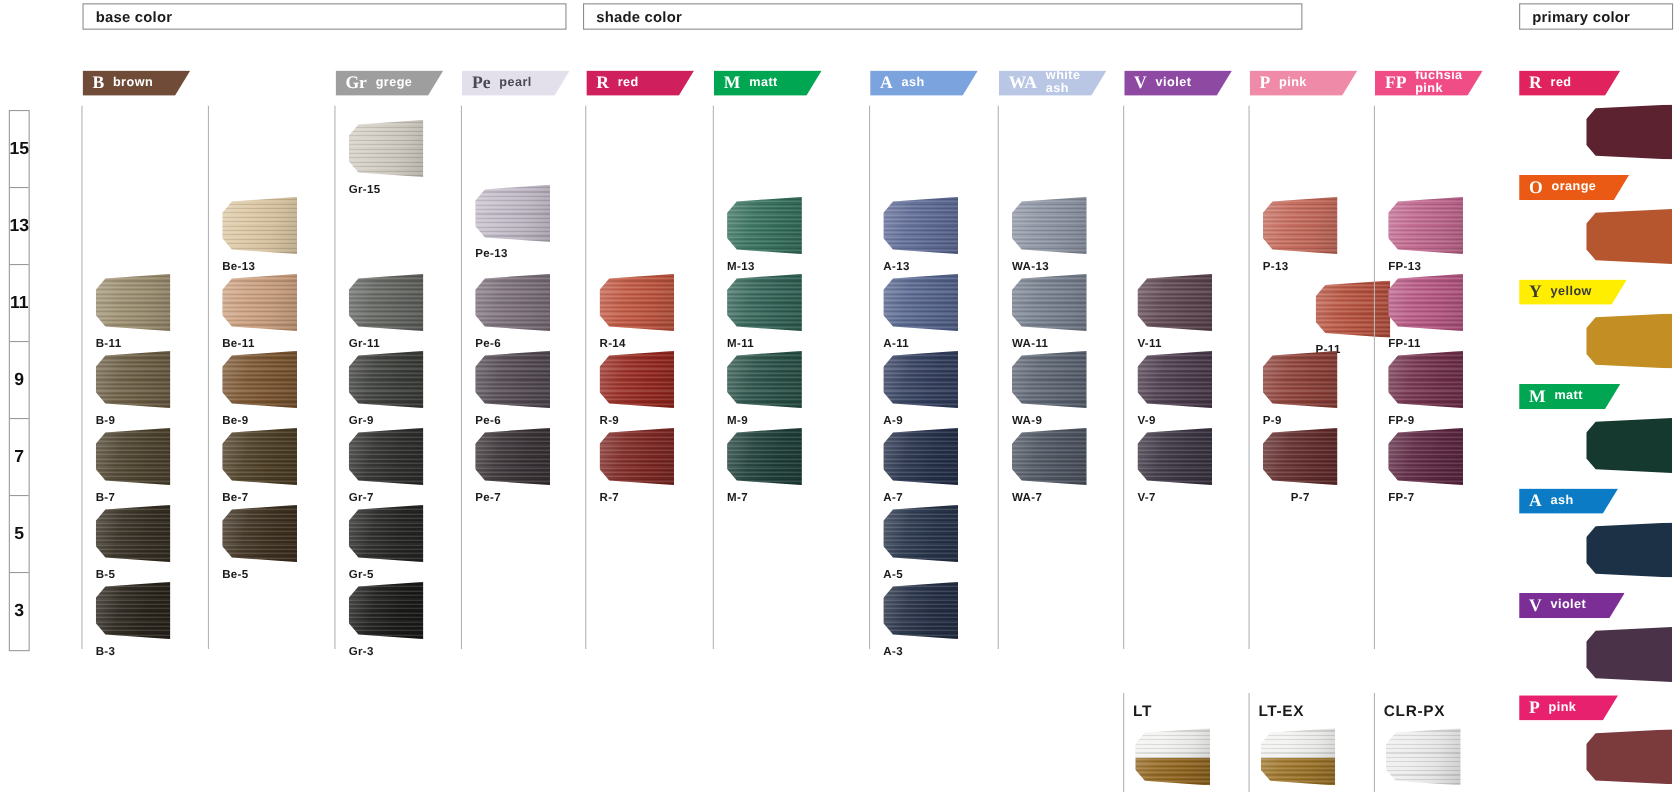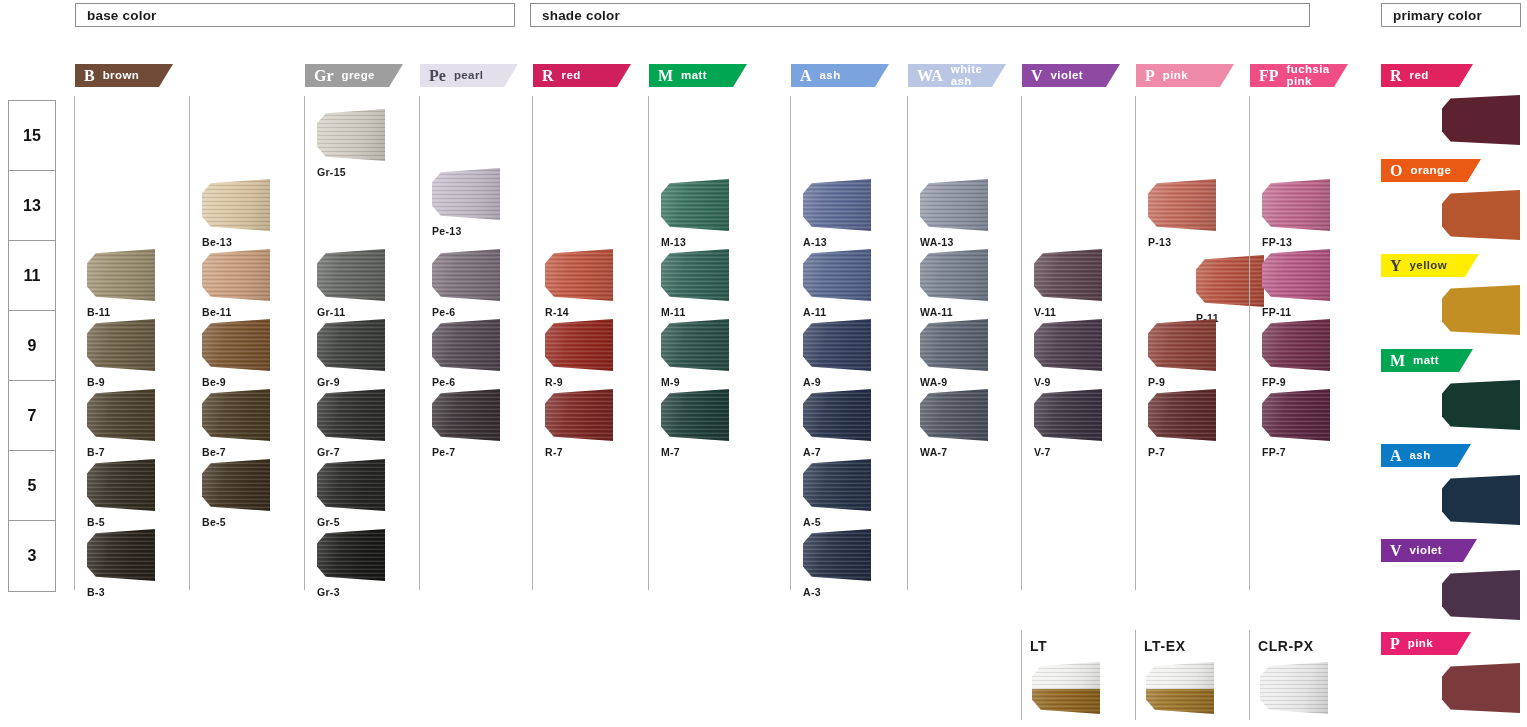--- a/index.html
+++ b/index.html
@@ -57,21 +57,21 @@
     font-weight: bold;
     line-height: 1.02;
     letter-spacing: 0.4px;
     white-space: pre-line;
   }
 
   
   .level-scale {
     position: absolute;
     left: 8px;
-    width: 48px;
+    width: 19px;
     border: 1px solid #9a9a9a;
   }
   .level-cell {
     height: 70px;
     border-bottom: 1px solid #9a9a9a;
     display: flex;
     align-items: center;
     justify-content: center;
     font-size: 16px;
     font-weight: bold;
@@ -155,21 +155,21 @@
     letter-spacing: 0.6px;
   }
 </style>
 </head>
 <body>
 
 <div id="chart-root">
     <div class="section-box" style="left: 75px; width: 440px;">
       <span>base color</span>
     </div>
-    <div class="section-box" style="left: 530px; width: 780px;">
+    <div class="section-box" style="left: 530px; width: 654px;">
       <span>shade color</span>
     </div>
     <div class="section-box" style="left: 1381px; width: 140px;">
       <span>primary color</span>
     </div>
     <div class="level-scale" style="top: 100px;">
       <div class="level-cell">15</div>
       <div class="level-cell">13</div>
       <div class="level-cell">11</div>
       <div class="level-cell">9</div>
@@ -522,21 +522,21 @@
       </div>
       <div class="swatch-label">P-11</div>
     </div>
     <div class="swatch-wrap" style="left: 1148px; top: 319px;">
       <div class="swatch" style="background: rgb(141, 64, 56);">
         <div class="fibers"></div>
         <div class="sheen"></div>
       </div>
       <div class="swatch-label">P-9</div>
     </div>
-    <div class="swatch-wrap" style="left: 1148px; top: 389px;">
+    <div class="swatch-wrap" style="left: 1148px; top: 389px; text-align: center;">
       <div class="swatch" style="background: rgb(98, 43, 43);">
         <div class="fibers"></div>
         <div class="sheen"></div>
       </div>
       <div class="swatch-label">P-7</div>
     </div>
     <div class="divider" style="left: 1249px; top: 96px; height: 494px;"></div>
     <div class="banner" style="left: 1250px; top: 64px; width: 98px; background: rgb(240, 77, 135); color: rgb(255, 255, 255);">
       <span class="code">FP</span>
       <span class="nm">fuchsia

